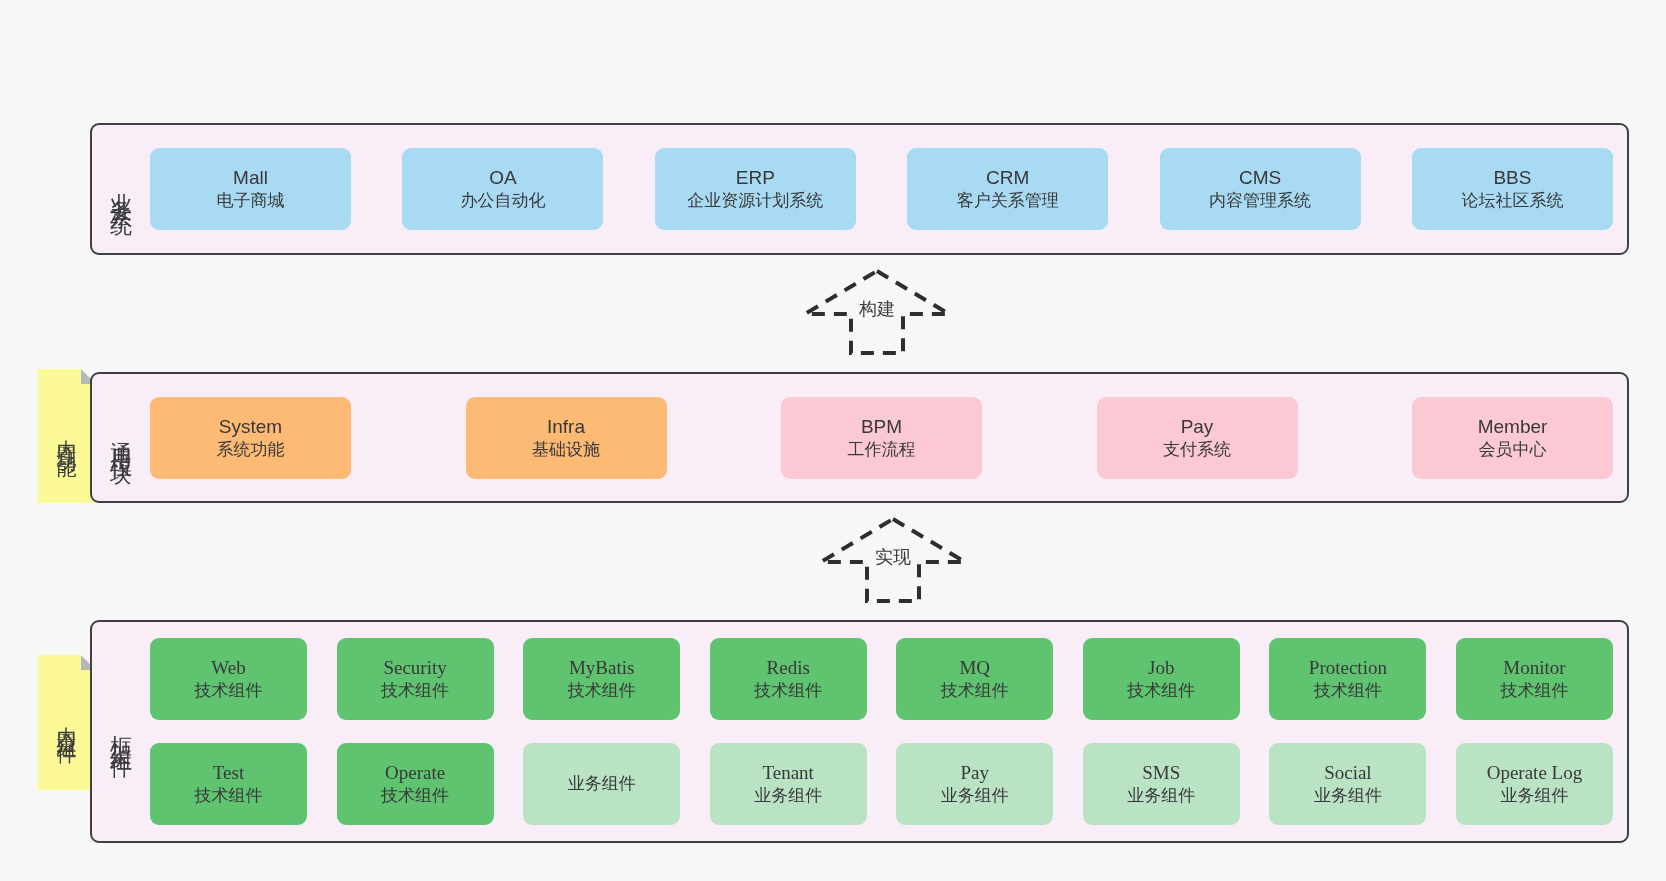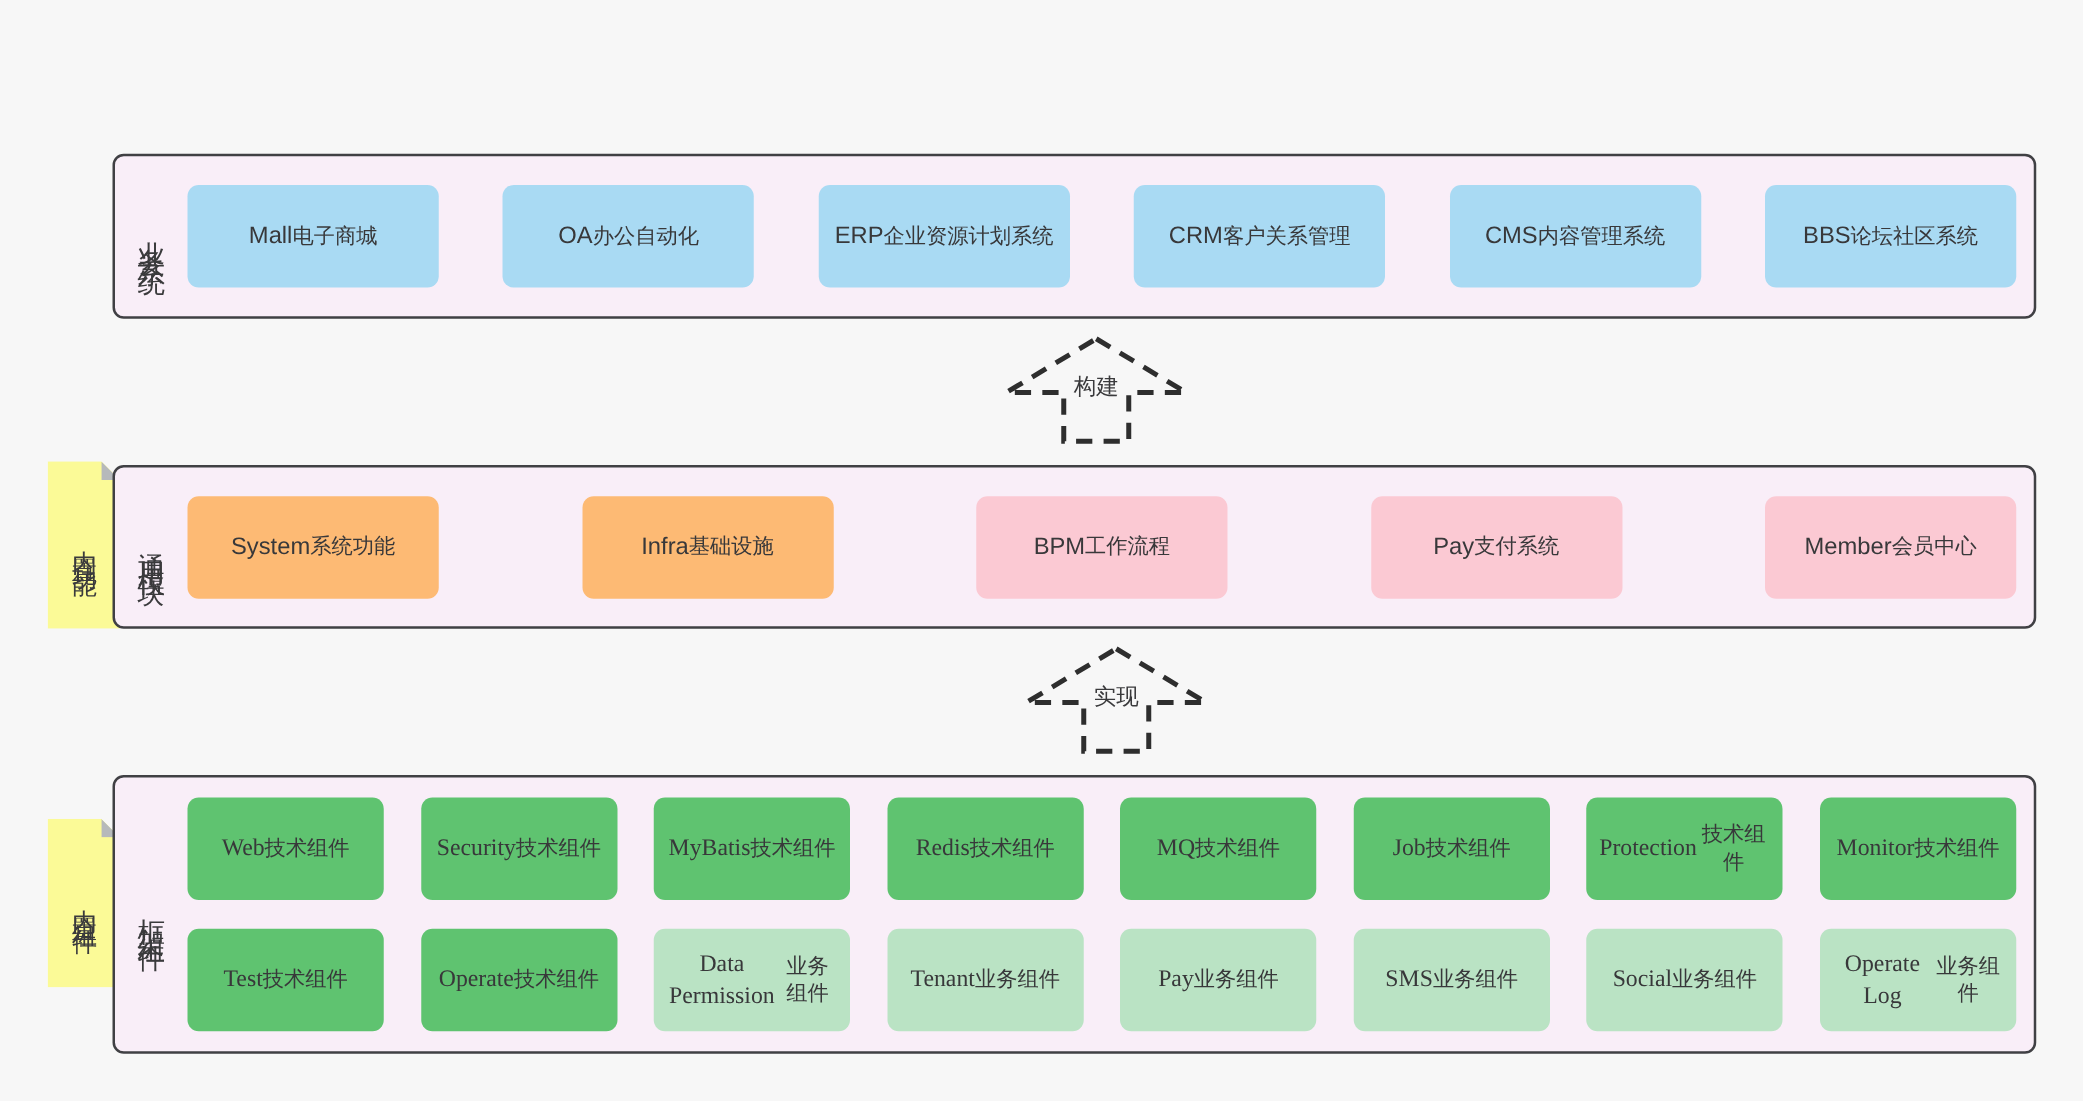--- a/index.html
+++ b/index.html
@@ -36,21 +36,21 @@
   .side-label .vtext{
     writing-mode:vertical-rl;text-orientation:upright;
     font-size:22px;letter-spacing:7px;line-height:1;white-space:nowrap;color:#3a3a3c;
   }
   .box-row{flex:1;display:flex;align-items:center;justify-content:space-between;padding:0 14px 0 0;}
   .rows-wrap{flex:1;display:flex;flex-direction:column;justify-content:center;gap:23px;padding:0 14px 0 0;}
   .row{display:flex;justify-content:space-between;}
   
   .node{
     height:82px;border-radius:9px;box-sizing:border-box;
-    display:flex;flex-direction:row;align-items:center;justify-content:center;
+    display:flex;flex-direction:column;align-items:center;justify-content:center;
     text-align:center;line-height:1.32;padding:2px 10px;
   }
   .w201{width:201px;}
   .w149{width:157px;font-family:Liberation Serif, serif;}
   .node .t{font-size:19px;}
   .node .s{font-size:17px;}
   .blue{background:#a9daf3;}
   .red{background:#fdba74;text-align:right;}
   .pink{background:#fbc9d3;}
   .green{background:#5fc370;}
@@ -193,21 +193,20 @@
     <div class="row">
       <div class="node green w149">
         <div class="t">Test</div>
         <div class="s">技术组件</div>
       </div>
       <div class="node green w149">
         <div class="t">Operate</div>
         <div class="s">技术组件</div>
       </div>
       <div class="node lightgreen w149">
-        <div class="t">Data Permission</div>
         <div class="s">业务组件</div>
       </div>
       <div class="node lightgreen w149">
         <div class="t">Tenant</div>
         <div class="s">业务组件</div>
       </div>
       <div class="node lightgreen w149">
         <div class="t">Pay</div>
         <div class="s">业务组件</div>
       </div>

